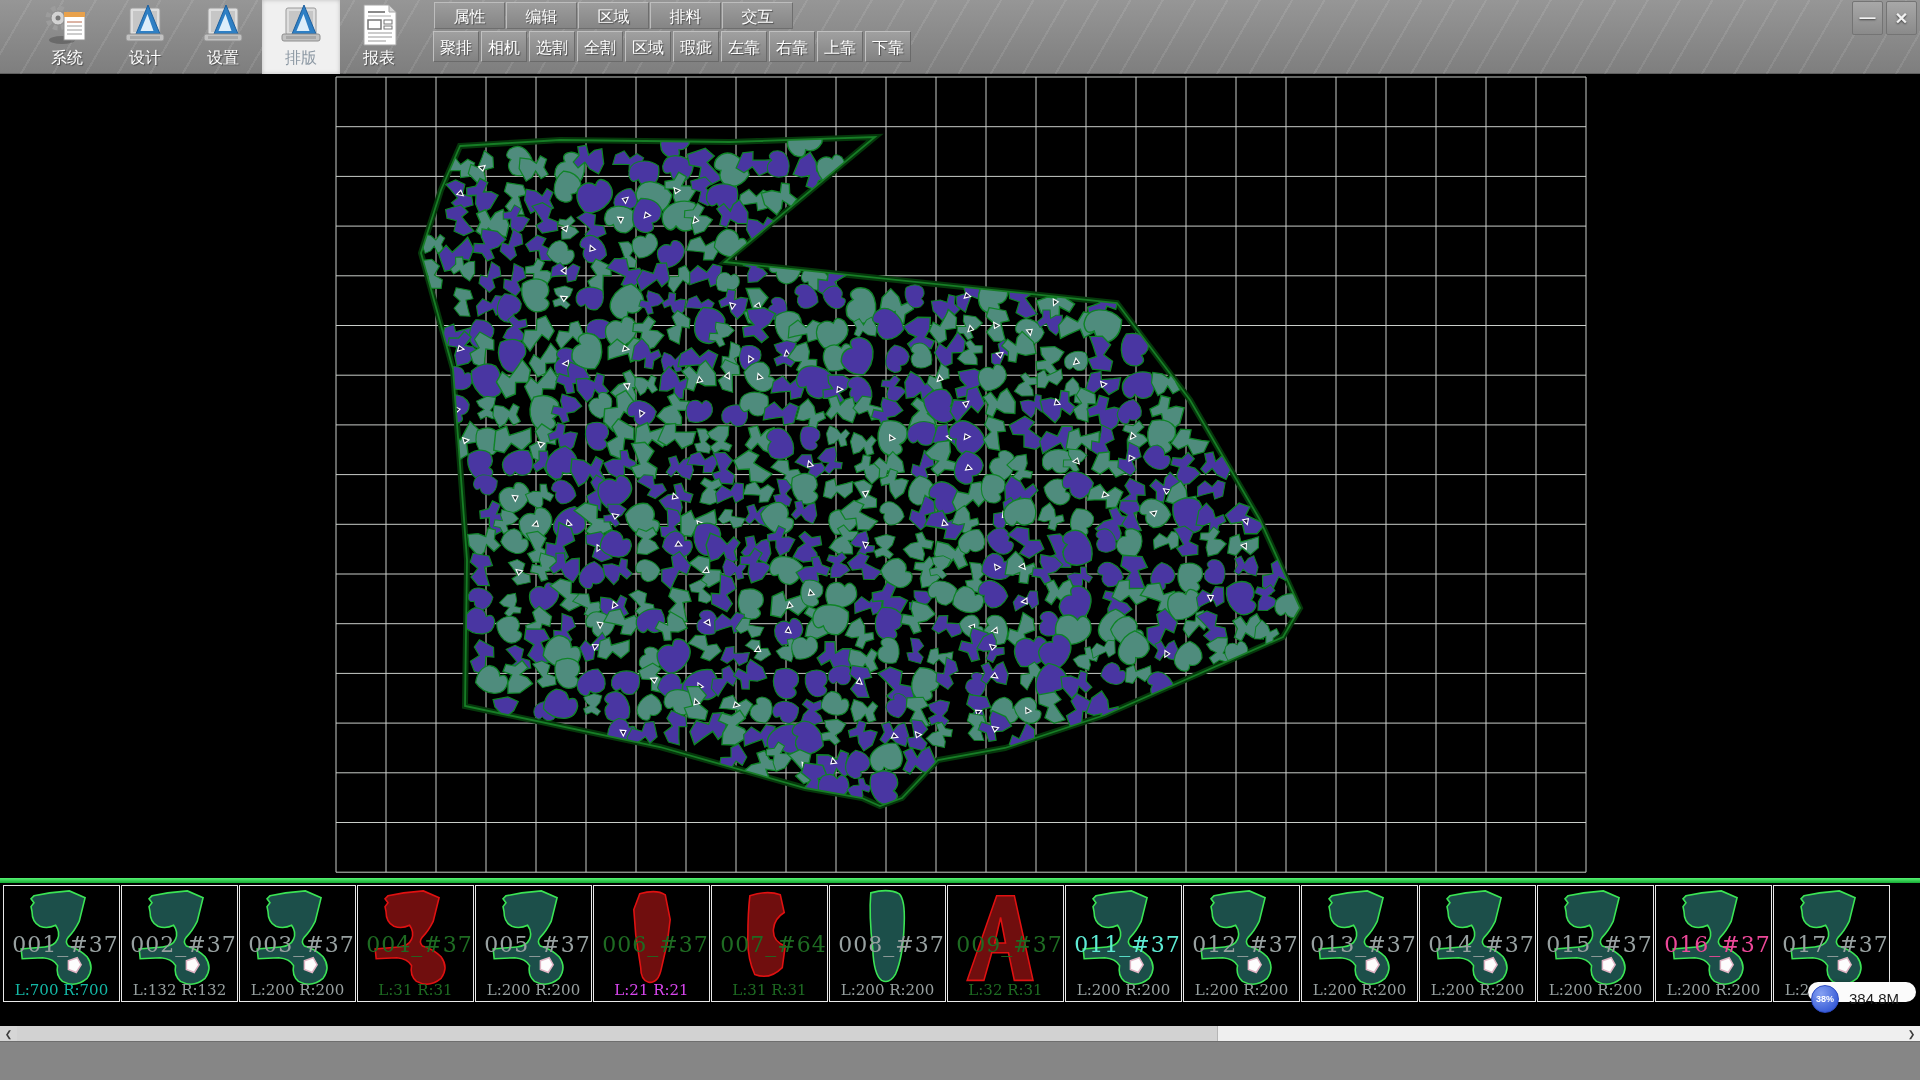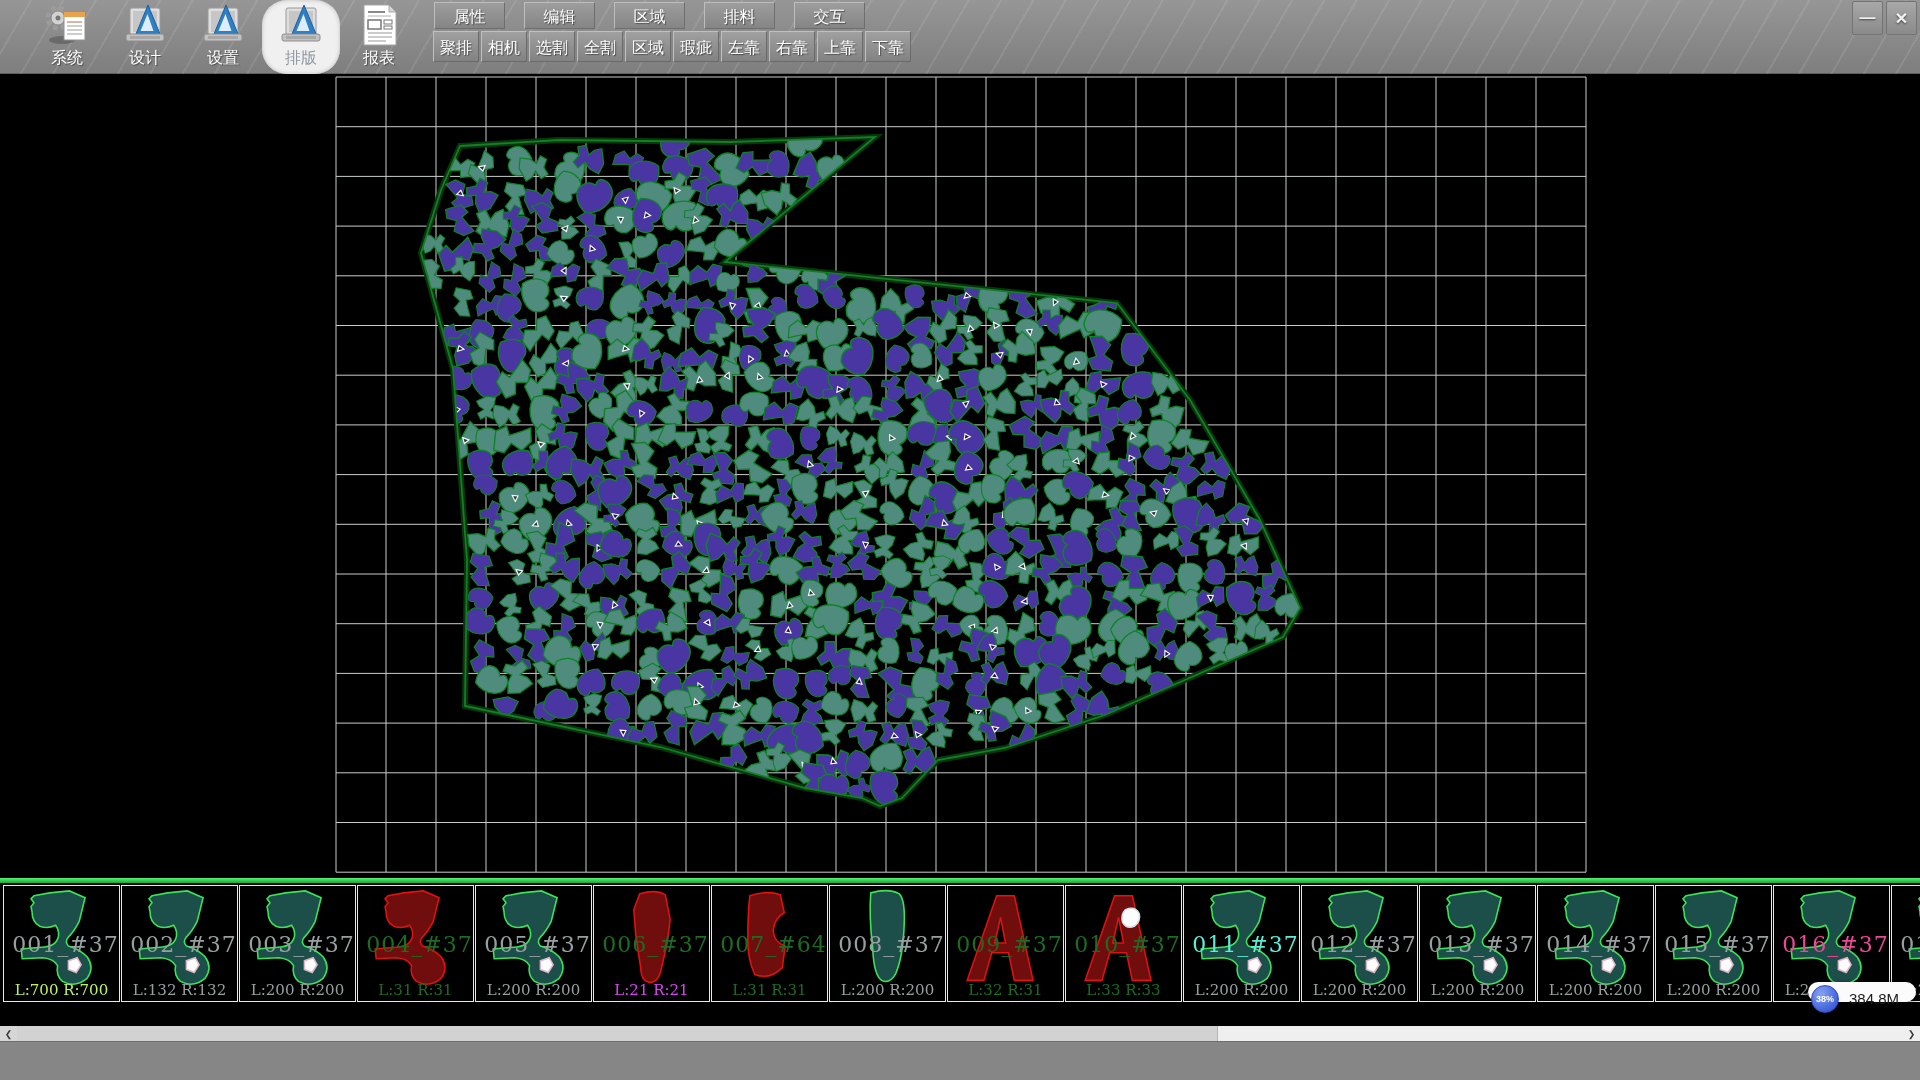--- a/index.html
+++ b/index.html
@@ -8,26 +8,26 @@
 
   
   .titlebar{position:absolute;left:0;top:0;width:1920px;height:74px;
     background:linear-gradient(#969696,#7e7e7e);
     box-shadow:inset 0 -1px 0 #5f5f5f;}
   .titlebar::after{content:"";position:absolute;inset:0;pointer-events:none;
     background:repeating-linear-gradient(120deg,rgba(255,255,255,0) 0 26px,rgba(255,255,255,.09) 26px 28px);}
   .nav{position:absolute;left:0;top:0;display:flex;z-index:2;padding-left:28px;}
   .nav-cell{width:78px;height:74px;display:flex;flex-direction:column;align-items:center;
     padding-top:2px;box-sizing:border-box;cursor:default;}
-  .nav-cell.selected{background:#f0f0f0;box-shadow:inset 0 0 4px #bbb;border-radius:25px;}
+  .nav-cell.selected{background:#f0f0f0;box-shadow:inset 0 0 4px #bbb;}
   .nav-icon{width:46px;height:46px;display:flex;align-items:center;justify-content:center;}
   .nav-label{font-size:16px;color:#fff;text-shadow:1px 1px 1px #4a4a4a;line-height:20px;}
   .nav-cell.selected .nav-label{color:#8d99a4;text-shadow:none;}
 
-  .menubar{position:absolute;left:434px;top:2px;display:flex;gap:19px;z-index:2;}
+  .menubar{position:absolute;left:434px;top:2px;display:flex;gap:1px;z-index:2;}
   .tab{width:71px;height:27px;line-height:27px;text-align:center;font-size:16px;color:#fff;
     text-shadow:1px 1px 1px #4a4a4a;background:linear-gradient(#9d9d9d,#858585);
     border:1px solid;border-color:#bdbdbd #6e6e6e #6e6e6e #bdbdbd;box-sizing:border-box;cursor:default;}
   .toolrow{position:absolute;left:433px;top:31px;display:flex;gap:2px;z-index:2;}
   .tool{width:46px;height:31px;line-height:31px;text-align:center;font-size:16px;color:#fff;
     text-shadow:1px 1px 1px #4a4a4a;background:linear-gradient(#a0a0a0,#828282);
     border:1px solid;border-color:#c0c0c0 #6a6a6a #6a6a6a #c0c0c0;box-sizing:border-box;cursor:default;}
 
   .winbtns{position:absolute;top:1px;right:3px;display:flex;gap:3px;z-index:3;}
   .winbtn{width:29px;height:32px;display:flex;align-items:center;justify-content:center;
@@ -869,21 +869,21 @@
 
   <div class="strip">
     <div class="green-line"></div>
     <div class="cells" id="strip-cells">
         <div class="cell">
           <svg width="115" height="115" viewBox="0 0 100 117">
             <path d="M22 10 L38 7 58 5 74 12 L68 36 Q63 46 57 52 Q53 57 57 61 Q68 64 76 72 Q84 83 76 94 Q64 104 51 97 Q44 91 46 81 Q42 74 31 73 L10 74 L9 64 L33 62 Q43 61 46 54 Q49 47 44 40 Q36 44 28 41 Q20 37 20 26 L19 21 22 17 19 13 Z" fill="#1c4f4a" stroke="#3be455" stroke-width="1.6" fill-rule="evenodd"></path>
             <path d="M57 76 L66 73 70 80 65 88 57 85 Z" fill="#fdfdfd" stroke="#e0b4c4" stroke-width="1.5"></path>
           </svg>
           <div class="cell-id" style="color: rgb(151, 160, 160);">001_#37</div>
-          <div class="cell-counts" style="color: #bef264; text-align: center;">L:700 R:700</div>
+          <div class="cell-counts" style="color: #14b8a6; text-align: center;">L:700 R:700</div>
         </div>
         <div class="cell">
           <svg width="115" height="115" viewBox="0 0 100 117">
             <path d="M22 10 L38 7 58 5 74 12 L68 36 Q63 46 57 52 Q53 57 57 61 Q68 64 76 72 Q84 83 76 94 Q64 104 51 97 Q44 91 46 81 Q42 74 31 73 L10 74 L9 64 L33 62 Q43 61 46 54 Q49 47 44 40 Q36 44 28 41 Q20 37 20 26 L19 21 22 17 19 13 Z" fill="#1c4f4a" stroke="#3be455" stroke-width="1.6" fill-rule="evenodd"></path>
             <path d="M57 76 L66 73 70 80 65 88 57 85 Z" fill="#fdfdfd" stroke="#e0b4c4" stroke-width="1.5"></path>
           </svg>
           <div class="cell-id" style="color: rgb(151, 160, 160);">002_#37</div>
           <div class="cell-counts" style="color: rgb(151, 160, 160);">L:132 R:132</div>
         </div>
         <div class="cell">
@@ -929,28 +929,20 @@
           </svg>
           <div class="cell-id" style="color: rgb(151, 160, 160);">008_#37</div>
           <div class="cell-counts" style="color: rgb(151, 160, 160);">L:200 R:200</div>
         </div>
         <div class="cell">
           <svg width="115" height="115" viewBox="0 0 100 117">
             <path d="M41 10 L59 10 L78 96 L59 96 L53 68 L36 68 L28 96 L11 96 Z M39 58 L50 58 L45 32 Z" fill="#700e0e" stroke="#e01111" stroke-width="1.6" fill-rule="evenodd"></path>
           </svg>
           <div class="cell-id" style="color: rgb(30, 107, 34);">009_#37</div>
           <div class="cell-counts" style="color: rgb(30, 107, 34);">L:32 R:31</div>
-        </div>
-        <div class="cell">
-          <svg width="115" height="115" viewBox="0 0 100 117">
-            <path d="M41 10 L59 10 L78 96 L59 96 L53 68 L36 68 L28 96 L11 96 Z M39 58 L50 58 L45 32 Z" fill="#700e0e" stroke="#e01111" stroke-width="1.6" fill-rule="evenodd"></path>
-            <path d="M52 24 Q62 20 66 28 Q68 36 61 41 Q53 44 49 37 Q47 29 52 24 Z" fill="#fdfdfd" stroke="#cfe0e8" stroke-width="1.5"></path>
-          </svg>
-          <div class="cell-id" style="color: rgb(30, 107, 34);">010_#37</div>
-          <div class="cell-counts" style="color: rgb(30, 107, 34);">L:33 R:33</div>
         </div>
         <div class="cell">
           <svg width="115" height="115" viewBox="0 0 100 117">
             <path d="M22 10 L38 7 58 5 74 12 L68 36 Q63 46 57 52 Q53 57 57 61 Q68 64 76 72 Q84 83 76 94 Q64 104 51 97 Q44 91 46 81 Q42 74 31 73 L10 74 L9 64 L33 62 Q43 61 46 54 Q49 47 44 40 Q36 44 28 41 Q20 37 20 26 L19 21 22 17 19 13 Z" fill="#1c4f4a" stroke="#3be455" stroke-width="1.6" fill-rule="evenodd"></path>
             <path d="M57 76 L66 73 70 80 65 88 57 85 Z" fill="#fdfdfd" stroke="#e0b4c4" stroke-width="1.5"></path>
           </svg>
           <div class="cell-id" style="color: #5eead4; text-align: center;">011_#37</div>
           <div class="cell-counts" style="color: rgb(151, 160, 160);">L:200 R:200</div>
         </div>
         <div class="cell">

